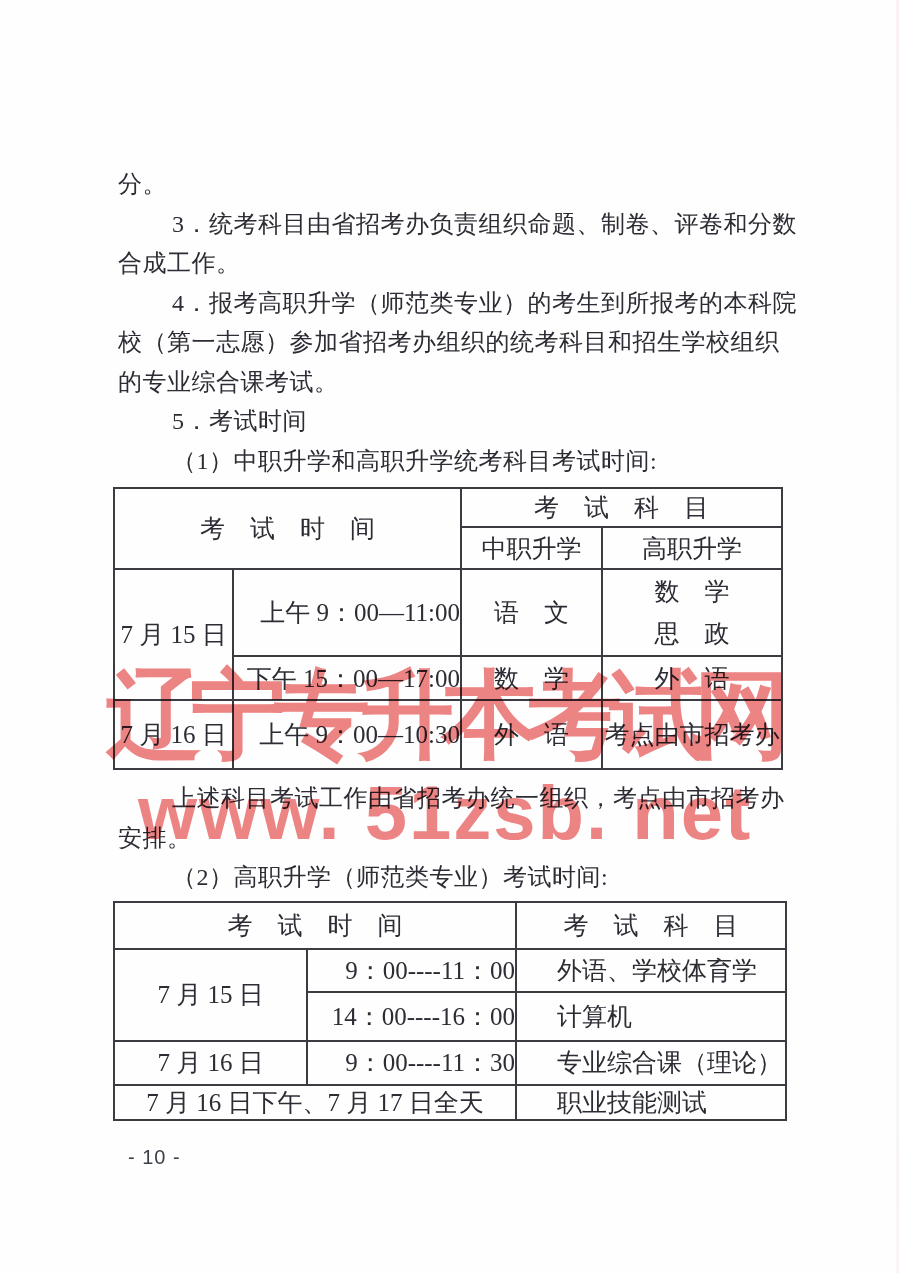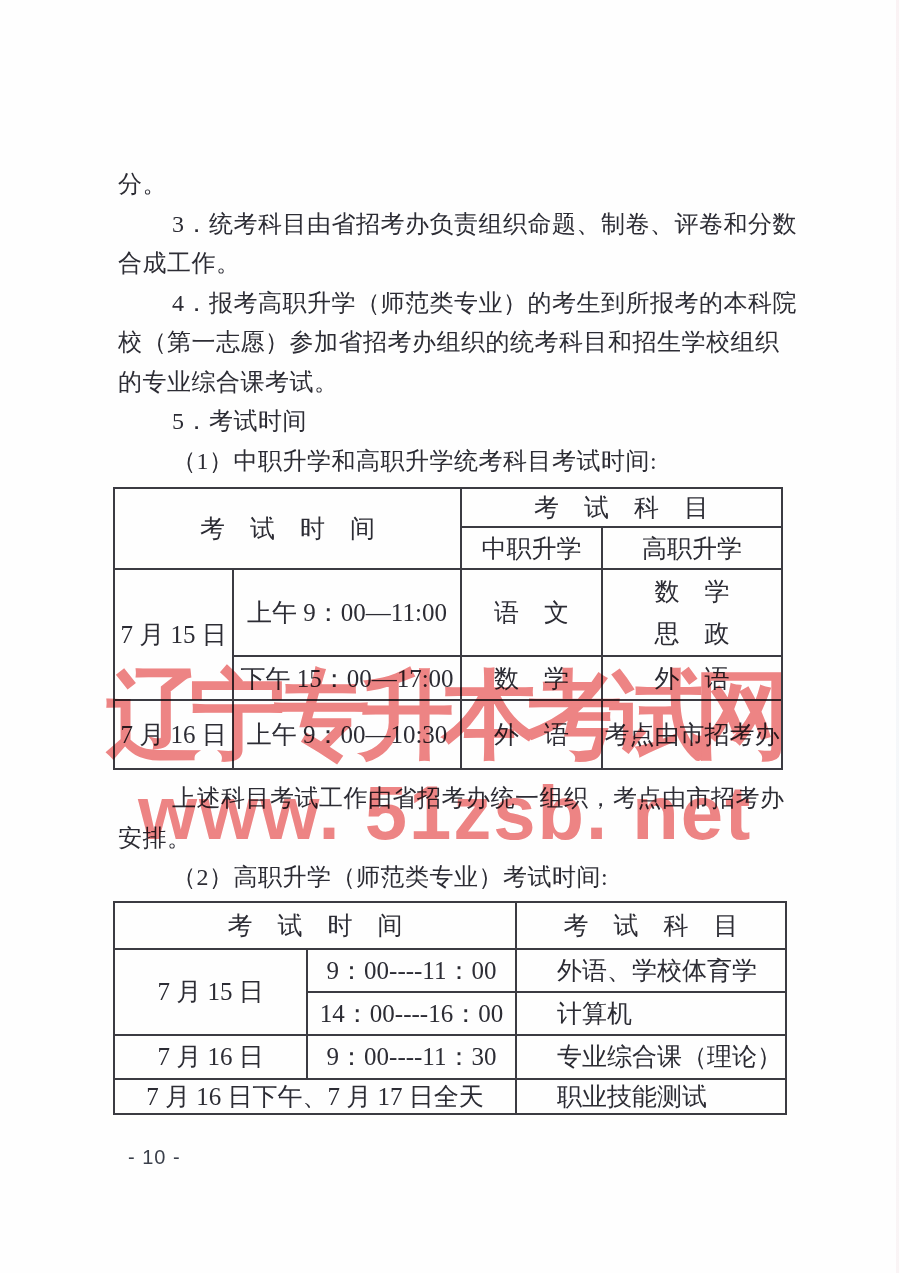--- a/index.html
+++ b/index.html
@@ -13,21 +13,21 @@
   .line { font-size:24px; line-height:39.5px; letter-spacing:0.5px; white-space:nowrap; }
   .line.indent { padding-left:54px; }
 
   table { border-collapse:collapse; table-layout:fixed; margin-left:-5px; }
   td {
     border:2px solid #3b3b42; text-align:center; vertical-align:middle;
     font-size:25px; padding:0; overflow:hidden; color:#2c2c34;
   }
   .t1 { width:668px; margin-top:6px; }
   .t2 { width:672px; margin-top:3px; }
-  td.cl  { text-align:center; padding-left:0; white-space:nowrap; }
+  td.cl  { text-align:right; padding-left:0; white-space:nowrap; }
   td.cl2 { text-align:left; padding-left:40px; white-space:nowrap;border-radius:16px; }
   .twoLine div { line-height:42px; }
 
   .wm { position:absolute; font-family:"Liberation Sans","DejaVu Sans",sans-serif;
         font-weight:bold; white-space:nowrap; mix-blend-mode:multiply;
         pointer-events:none; }
   .wm1 { left:106px; top:652px; font-size:96px; letter-spacing:-12px; }
   .wm2 { left:138px; top:756px; font-size:76px; letter-spacing:2px;margin-top:13px; }
 
   .pageno { position:absolute; left:128px; top:1146px; font-size:20px;
@@ -104,21 +104,21 @@
       <tbody>
           <tr style="height:47px">
         <td colspan="2">考　试　时　间</td>
         <td>考　试　科　目</td>
       </tr>
       <tr style="height:43px">
         <td rowspan="2">7 月 15 日</td>
         <td class="cl">9：00----11：00</td>
         <td class="cl2">外语、学校体育学</td>
       </tr>
-      <tr style="height:43px">
+      <tr style="height:49px">
         <td class="cl">14：00----16：00</td>
         <td class="cl2">计算机</td>
       </tr>
       <tr style="height:44px">
         <td>7 月 16 日</td>
         <td class="cl">9：00----11：30</td>
         <td class="cl2">专业综合课（理论）</td>
       </tr>
       <tr style="height:30px">
         <td colspan="2">7 月 16 日下午、7 月 17 日全天</td>

